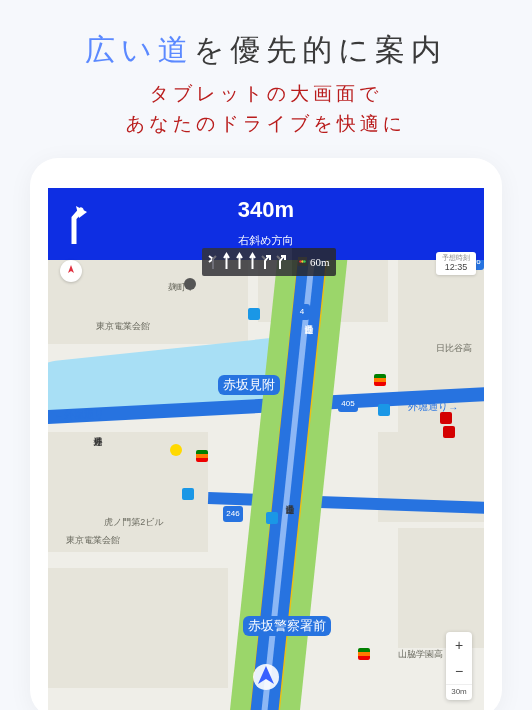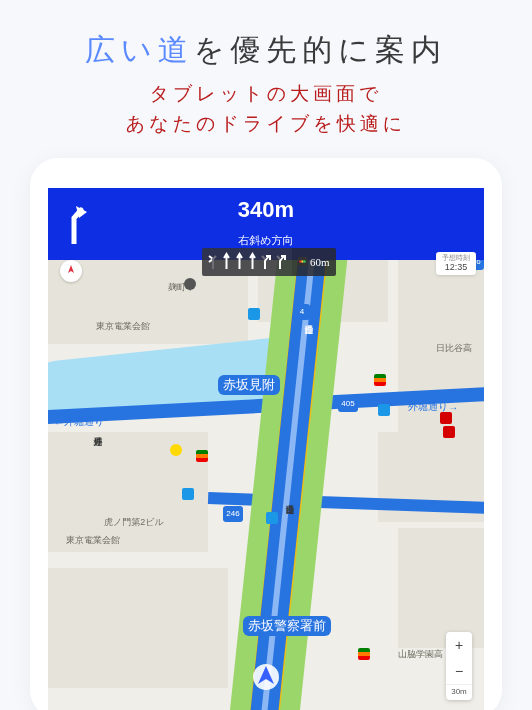--- a/index.html
+++ b/index.html
@@ -269,21 +269,21 @@
       <div class="river"></div>
       <div class="hwy h2"></div>
       <div class="hwy h3"></div>
       <div class="road-main">
           <div class="stripe"></div>
         </div>
       <div class="hwy h1"></div>
 
       <div class="label" style="top:187px;left:170px">赤坂見附</div>
       <div class="label" style="top:428px;left:195px">赤坂警察署前</div>
-      <div class="maplabel" style="top:227px;left:6px;color:#2773e0;font-size:10px">←外堀通り</div>
+      <div class="maplabel" style="top:220px;left:6px;color:#2773e0;font-size:10px">←外堀通り</div>
       <div class="maplabel" style="top:212px;left:360px;color:#2773e0;font-size:10px">外堀通り→</div>
 
       <div class="badge" style="top:116px;left:246px">4</div>
       <div class="badge" style="top:208px;left:290px;width:20px">405</div>
       <div class="badge" style="top:318px;left:175px;width:20px">246</div>
       <div class="badge" style="top:66px;left:416px;width:20px">246</div>
 
       <div class="maplabel" style="top:93px;left:120px">麹町中</div>
       <div class="maplabel" style="top:132px;left:48px">東京電業会館</div>
       <div class="maplabel" style="top:154px;left:388px">日比谷高</div>

